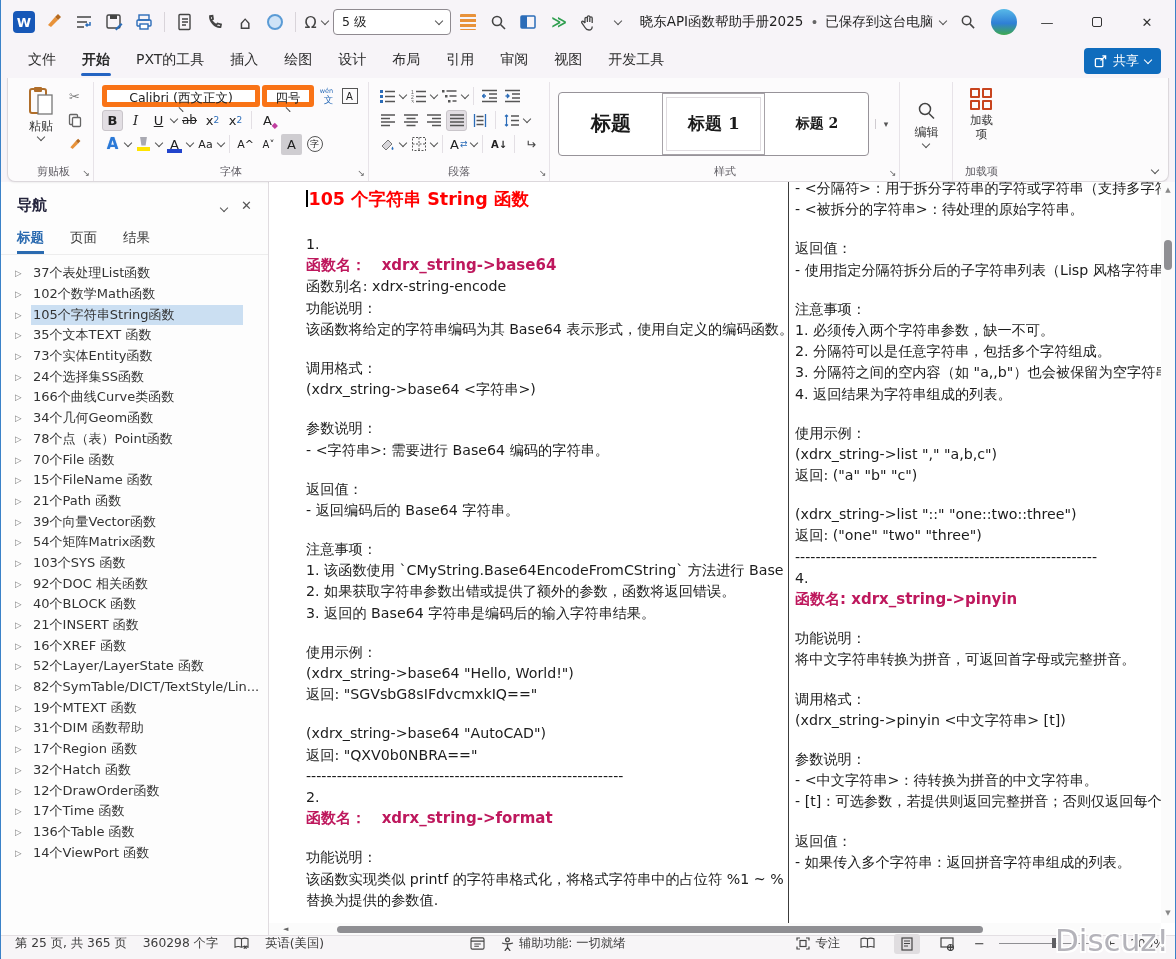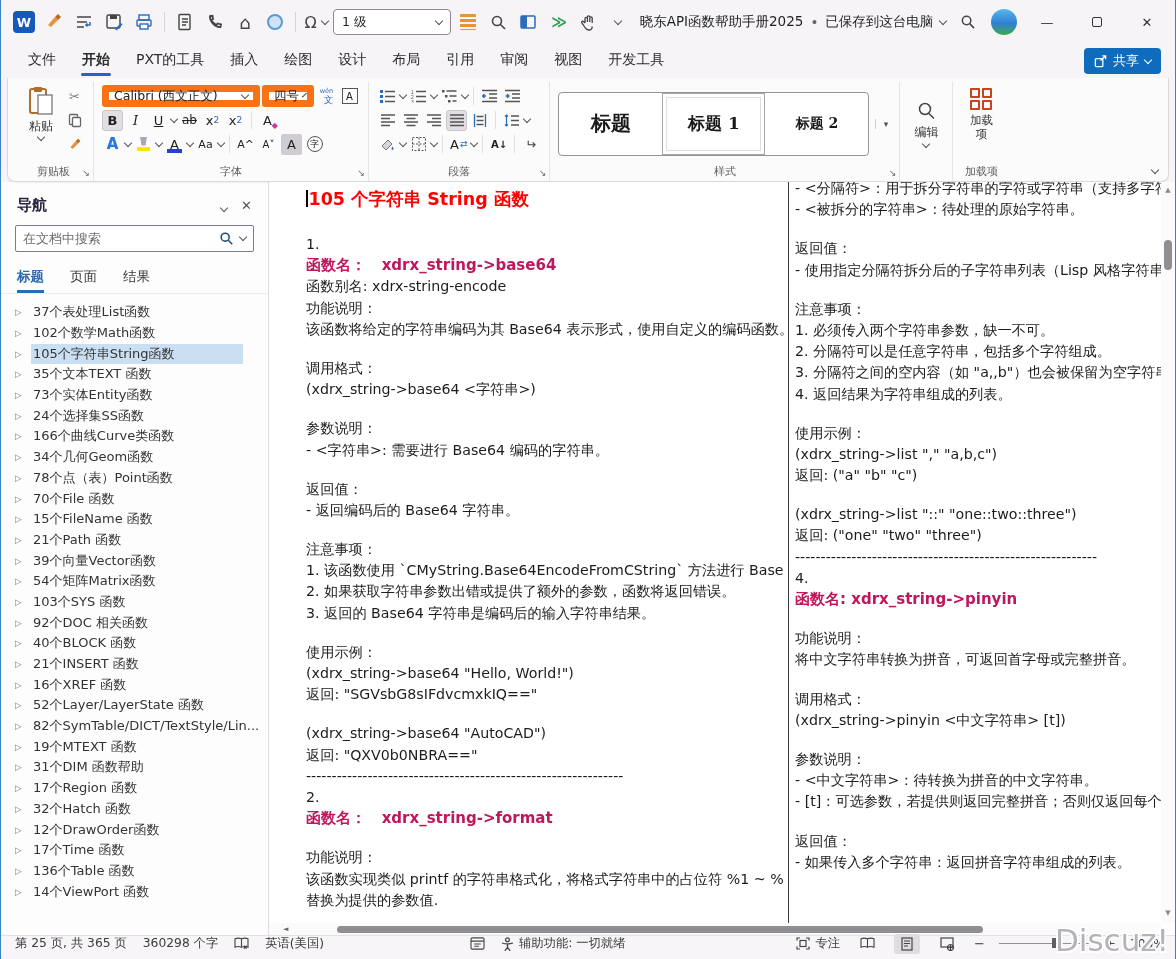--- a/index.html
+++ b/index.html
@@ -56,22 +56,22 @@
           border-radius:3px; font-size:13px; color:#222; padding:0 2px; position:relative; }
   .tbtn.on { background:#e2dee3; border:1px solid #c9c5ca; }
   .minidiv { width:1px; height:18px; background:#e3dfe4; margin:0 3px; }
 
   .pastecol { display:flex; flex-direction:row; gap:4px; }
   .bigbtn { display:flex; flex-direction:column; align-items:center; justify-content:flex-start;
             font-size:12px; color:#333; gap:2px; padding:2px 6px; }
   .smallcol { display:flex; flex-direction:column; justify-content:flex-start; gap:3px; padding-top:2px; }
 
   .combo { display:flex; align-items:center; justify-content:space-between; height:22px;
-           border:7px solid #f97316; border-radius:3px; background:#fff; padding:0 5px;
-           font-size:12.5px; color:#222; gap:5px; white-space:nowrap; }
+           border:5px solid #f97316; border-radius:3px; background:#fff; padding:0 5px;
+           font-size:12.5px; color:#222; gap:5px; white-space:nowrap;flex-direction:column; }
   .phonetic { display:flex; flex-direction:column; align-items:flex-end; line-height:1; color:#2b6cb8; }
   .phonetic .p1 { font-size:6.5px; } .phonetic .p2 { font-size:9.5px; }
   .charborder { width:16px; height:16px; border:1px solid #555; display:flex; align-items:center;
                 justify-content:center; font-size:10px; }
   .fx-a { color:#2b79d7; font-weight:bold; font-size:15px; text-shadow:0 0 1px #9cc3ef; }
   .bar-under { position:absolute; left:3px; right:3px; bottom:2px; height:3.5px; }
   .hlpen { position:relative; width:15px; height:15px; }
   .hlpen::before { content:""; position:absolute; left:4px; top:0; width:7px; height:9px; background:#a9a9b2;
                    clip-path:polygon(0 0,100% 0,80% 100%,20% 100%); }
   .hlpen::after { content:""; position:absolute; left:1px; bottom:1px; width:13px; height:4px; background:#ffe400; }
@@ -202,21 +202,21 @@
             <path d="M4 3 C 3.5 8 9 14.5 14.5 14 L15 11.5 L11.5 10.5 L10.5 12 C 8 11 6.5 9.5 5.5 7 L7 6 L6.5 2.8 Z"></path>
           </svg>
       </span>
       <span class="qbtn" style="font-size:18px;">⌂</span>
       <span class="qbtn">
         <span style="width:16px;height:16px;border-radius:50%;background:#cfe3f7;border:2.5px solid #5b9bd5;display:block;"></span>
       </span>
       <span class="qsep"></span>
       <span class="qbtn"><span style="font-size:16px;">Ω</span>&nbsp;<span class="chev"></span></span>
       <span class="combo-qat">
-        <span>1 级</span>
+        <span>5 级</span>
         <span class="chev"></span>
       </span>
       <span class="qbtn">
           <span class="orange-lines"></span>
         </span>
       <span class="qbtn">
         <svg class="ic" width="17" height="17" viewBox="0 0 17 17" fill="none" stroke="#444" stroke-width="1.6">
             <circle cx="7" cy="7" r="4.5"></circle>
             <path d="M10.5 10.5 L15 15"></path>
           </svg>
@@ -558,28 +558,20 @@
   </div>
 
   <div class="main">
 
     <aside class="navpane">
       <div class="navhead">
         <span class="t">导航</span>
         <span class="hic"><span class="chev"></span></span>
         <span class="hic" style="font-size:13px;">✕</span>
       </div>
-      <div class="searchbox">
-        <span class="ph">在文档中搜索</span>
-        <svg class="ic" width="15" height="15" viewBox="0 0 17 17" fill="none" stroke="#1f4e79" stroke-width="1.8">
-            <circle cx="7" cy="7" r="4.5"></circle>
-            <path d="M10.5 10.5 L15 15"></path>
-          </svg>
-        <span class="chev"></span>
-      </div>
       <div class="navtabs">
         <span class="navtab active">标题</span>
         <span class="navtab">页面</span>
         <span class="navtab">结果</span>
       </div>
       <div class="navlist">
           <div class="navitem">
             <span class="tri">▷</span>
             <span class="navlab">37个表处理List函数</span>
           </div>

